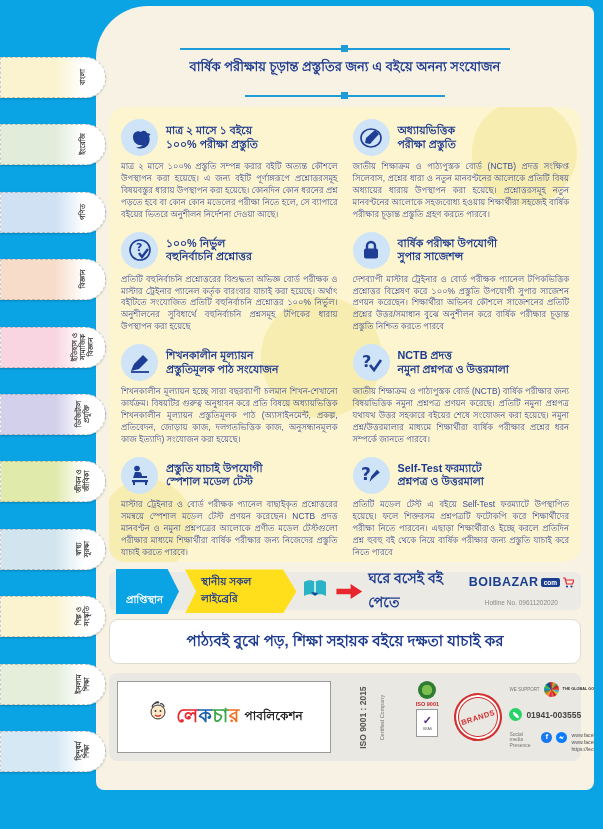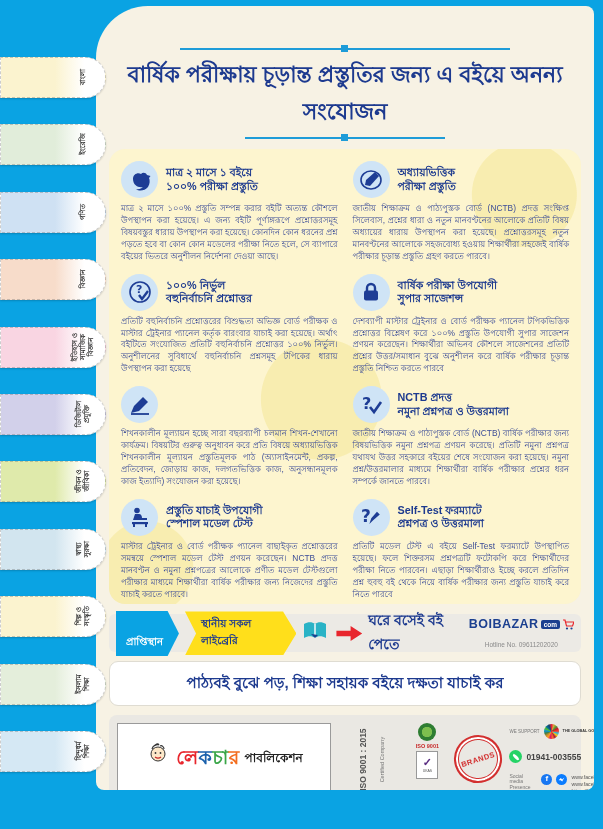--- a/index.html
+++ b/index.html
@@ -15,21 +15,21 @@
        align-items:center;justify-content:center;}
   .tab-label{transform:rotate(-90deg);font-size:7px;font-weight:bold;color:#333;
        white-space:pre-line;text-align:center;line-height:1.15;}
   
   .header{padding-top:42px;text-align:center;}
   .rule{position:relative;height:2px;background:#1e9cd8;margin:0 auto;}
   .rule::after{content:"";position:absolute;left:50%;top:-3px;width:7px;height:7px;
        margin-left:-4px;background:#1e9cd8;}
   .rule.top{width:330px;}
   .rule.bottom{width:200px;}
-  .page-title{font-size:22px;font-weight:bold;color:#1d3a8f;margin:7px 10px 6px;}
+  .page-title{font-size:13px;font-weight:bold;color:#1d3a8f;margin:7px 10px 17px;}
   
   .features-box{margin:10px 13px 0;background:#fdf5cf;border-radius:16px;padding:12px 12px 4px;
        background-image:
          radial-gradient(circle 70px at 88% 10%, #f8edb0 0 52px, transparent 53px),
          radial-gradient(circle 80px at 45% 55%, #f8edb0 0 60px, transparent 61px),
          radial-gradient(circle 60px at 8% 92%, #f8edb0 0 46px, transparent 47px);}
   .features-grid{display:grid;grid-template-columns:1fr 1fr;column-gap:15px;row-gap:11px;}
   .feature-head{display:flex;align-items:center;gap:8px;margin-bottom:5px;}
   .icon-circle{flex:0 0 37px;width:37px;height:37px;border-radius:50%;background:#cfe4f6;
        display:flex;align-items:center;justify-content:center;}
@@ -172,20 +172,22 @@
         </div>
 
         <div class="feature">
           <div class="feature-head">
             <span class="icon-circle">
               <svg viewBox="0 0 24 24">
                   <path d="M3 20l3-7 9-9 5 5-9 9-8 2z" fill="#1e3d95"></path>
                   <path d="M3 21h18" stroke="#1e3d95" stroke-width="1.8"></path>
                 </svg>
             </span>
+            <span class="feature-title">শিখনকালীন মূল্যায়ন
+প্রস্তুতিমূলক পাঠ সংযোজন</span>
           </div>
           <div class="feature-body">শিখনকালীন মূল্যায়ন হচ্ছে সারা বছরব্যাপী চলমান শিখন-শেখানো কার্যক্রম। বিষয়টির গুরুত্ব অনুধাবন করে প্রতি বিষয়ে অধ্যায়ভিত্তিক শিখনকালীন মূল্যায়ন প্রস্তুতিমূলক পাঠ (অ্যাসাইনমেন্ট, প্রকল্প, প্রতিবেদন, জোড়ায় কাজ, দলগতভিত্তিক কাজ, অনুসন্ধানমূলক কাজ ইত্যাদি) সংযোজন করা হয়েছে।</div>
         </div>
 
         <div class="feature">
           <div class="feature-head">
             <span class="icon-circle">
               <svg viewBox="0 0 24 24">
                   <text x="3" y="16" font-size="16" font-weight="bold" fill="#1e3d95" font-family="DejaVu Sans,sans-serif">?</text>
                   <path d="M11 14l4 5 7-10" fill="none" stroke="#1e3d95" stroke-width="2.6"></path>

